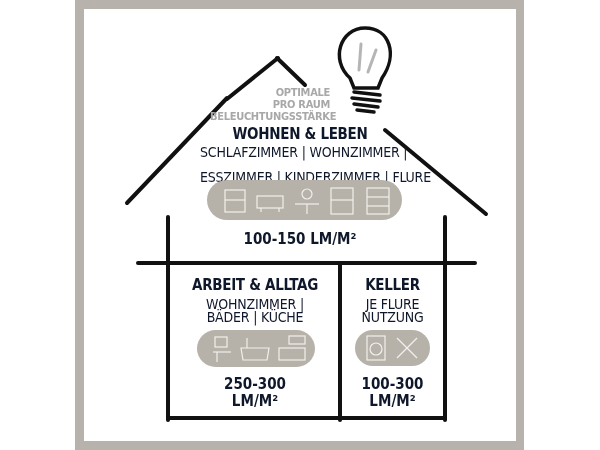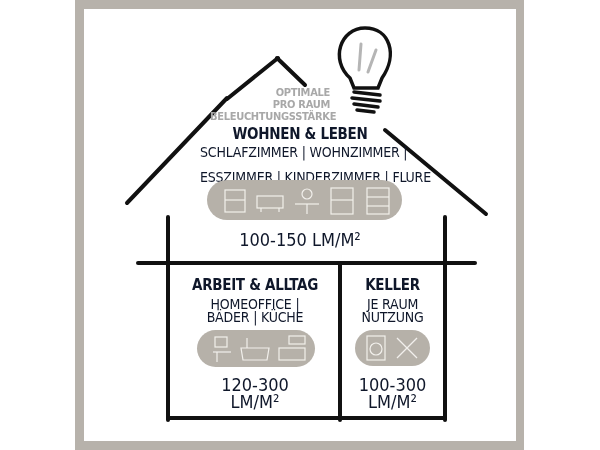--- a/index.html
+++ b/index.html
@@ -3,21 +3,21 @@
 <meta charset="utf-8">
 <style>
   html,body{margin:0;padding:0;background:#fff;}
   body{width:600px;height:450px;position:relative;overflow:hidden;font-family:"DejaVu Sans Condensed","DejaVu Sans",sans-serif;}
   .frame{position:absolute;left:75px;top:0;width:449px;height:450px;background:#b7b2ab;}
   .inner{position:absolute;left:84px;top:9px;width:432px;height:432px;background:#fff;}
   svg.lines{position:absolute;left:0;top:0;}
   .t{position:absolute;text-align:center;color:#0f172a;white-space:nowrap;}
   .title{font-weight:bold;font-size:15px;letter-spacing:-0.3px;}
   .sub{font-size:14px;line-height:13px;letter-spacing:-0.2px;}
-  .val{font-weight:normal;font-size:18px;line-height:17px;}
+  .val{font-weight:bold;font-size:15px;line-height:17px;}
   .tagline{position:absolute;text-align:right;color:#a8a8a8;font-weight:bold;font-size:11px;line-height:12px;letter-spacing:-0.3px;margin-top:21px;}
   .pill{position:absolute;background:#b6b1a9;border-radius:22px;}
 </style>
 </head>
 <body>
 
 <div class="frame"></div>
 <div class="inner"></div>
 
 <svg class="lines" width="600" height="450">
@@ -78,44 +78,44 @@
     <g>
         <rect x="160" y="8" width="22" height="26"></rect>
         <line x1="160" y1="17" x2="182" y2="17"></line>
         <line x1="160" y1="26" x2="182" y2="26"></line>
       </g>
   </svg>
 </div>
 <div class="t val" style="left:200px;width:200px;top:231px;">100-150 LM/M²</div>
 
 <div class="t title" style="left:170px;width:170px;top:276px;">ARBEIT &amp; ALLTAG</div>
-<div class="t sub" style="left:170px;width:170px;top:298px;">HOMEOFFICE |</div>
+<div class="t sub" style="left:170px;width:170px;top:298px;">WOHNZIMMER |</div>
 <div class="t sub" style="left:170px;width:170px;top:311px;">BÄDER | KÜCHE</div>
 <div class="pill" style="left:197px;top:330px;width:118px;height:37px;">
   <svg width="118" height="37" stroke="#f2f0ec" stroke-width="1.2" fill="none">
     <g>
         <rect x="18" y="7" width="12" height="10"></rect>
         <line x1="16" y1="22" x2="34" y2="22"></line>
         <line x1="20" y1="22" x2="20" y2="32"></line>
       </g>
     <g>
         <path d="M44,18 L72,18 L70,30 L46,30 Z"></path>
         <line x1="50" y1="8" x2="50" y2="18"></line>
       </g>
     <g>
         <rect x="82" y="18" width="26" height="12"></rect>
         <rect x="92" y="6" width="16" height="8"></rect>
       </g>
   </svg>
 </div>
-<div class="t val" style="left:170px;width:170px;top:376px;">120-300</div>
+<div class="t val" style="left:170px;width:170px;top:376px;">250-300</div>
 <div class="t val" style="left:170px;width:170px;top:393px;">LM/M²</div>
 
 <div class="t title" style="left:340px;width:105px;top:276px;">KELLER</div>
-<div class="t sub" style="left:340px;width:105px;top:298px;">JE RAUM</div>
+<div class="t sub" style="left:340px;width:105px;top:298px;">JE FLURE</div>
 <div class="t sub" style="left:340px;width:105px;top:311px;">NUTZUNG</div>
 <div class="pill" style="left:355px;top:330px;width:75px;height:36px;">
   <svg width="75" height="36" stroke="#f2f0ec" stroke-width="1.2" fill="none">
     <g>
         <rect x="12" y="6" width="18" height="24"></rect>
         <circle cx="21" cy="19" r="6"></circle>
       </g>
     <g>
         <line x1="42" y1="8" x2="62" y2="28"></line>
         <line x1="62" y1="8" x2="42" y2="28"></line>

